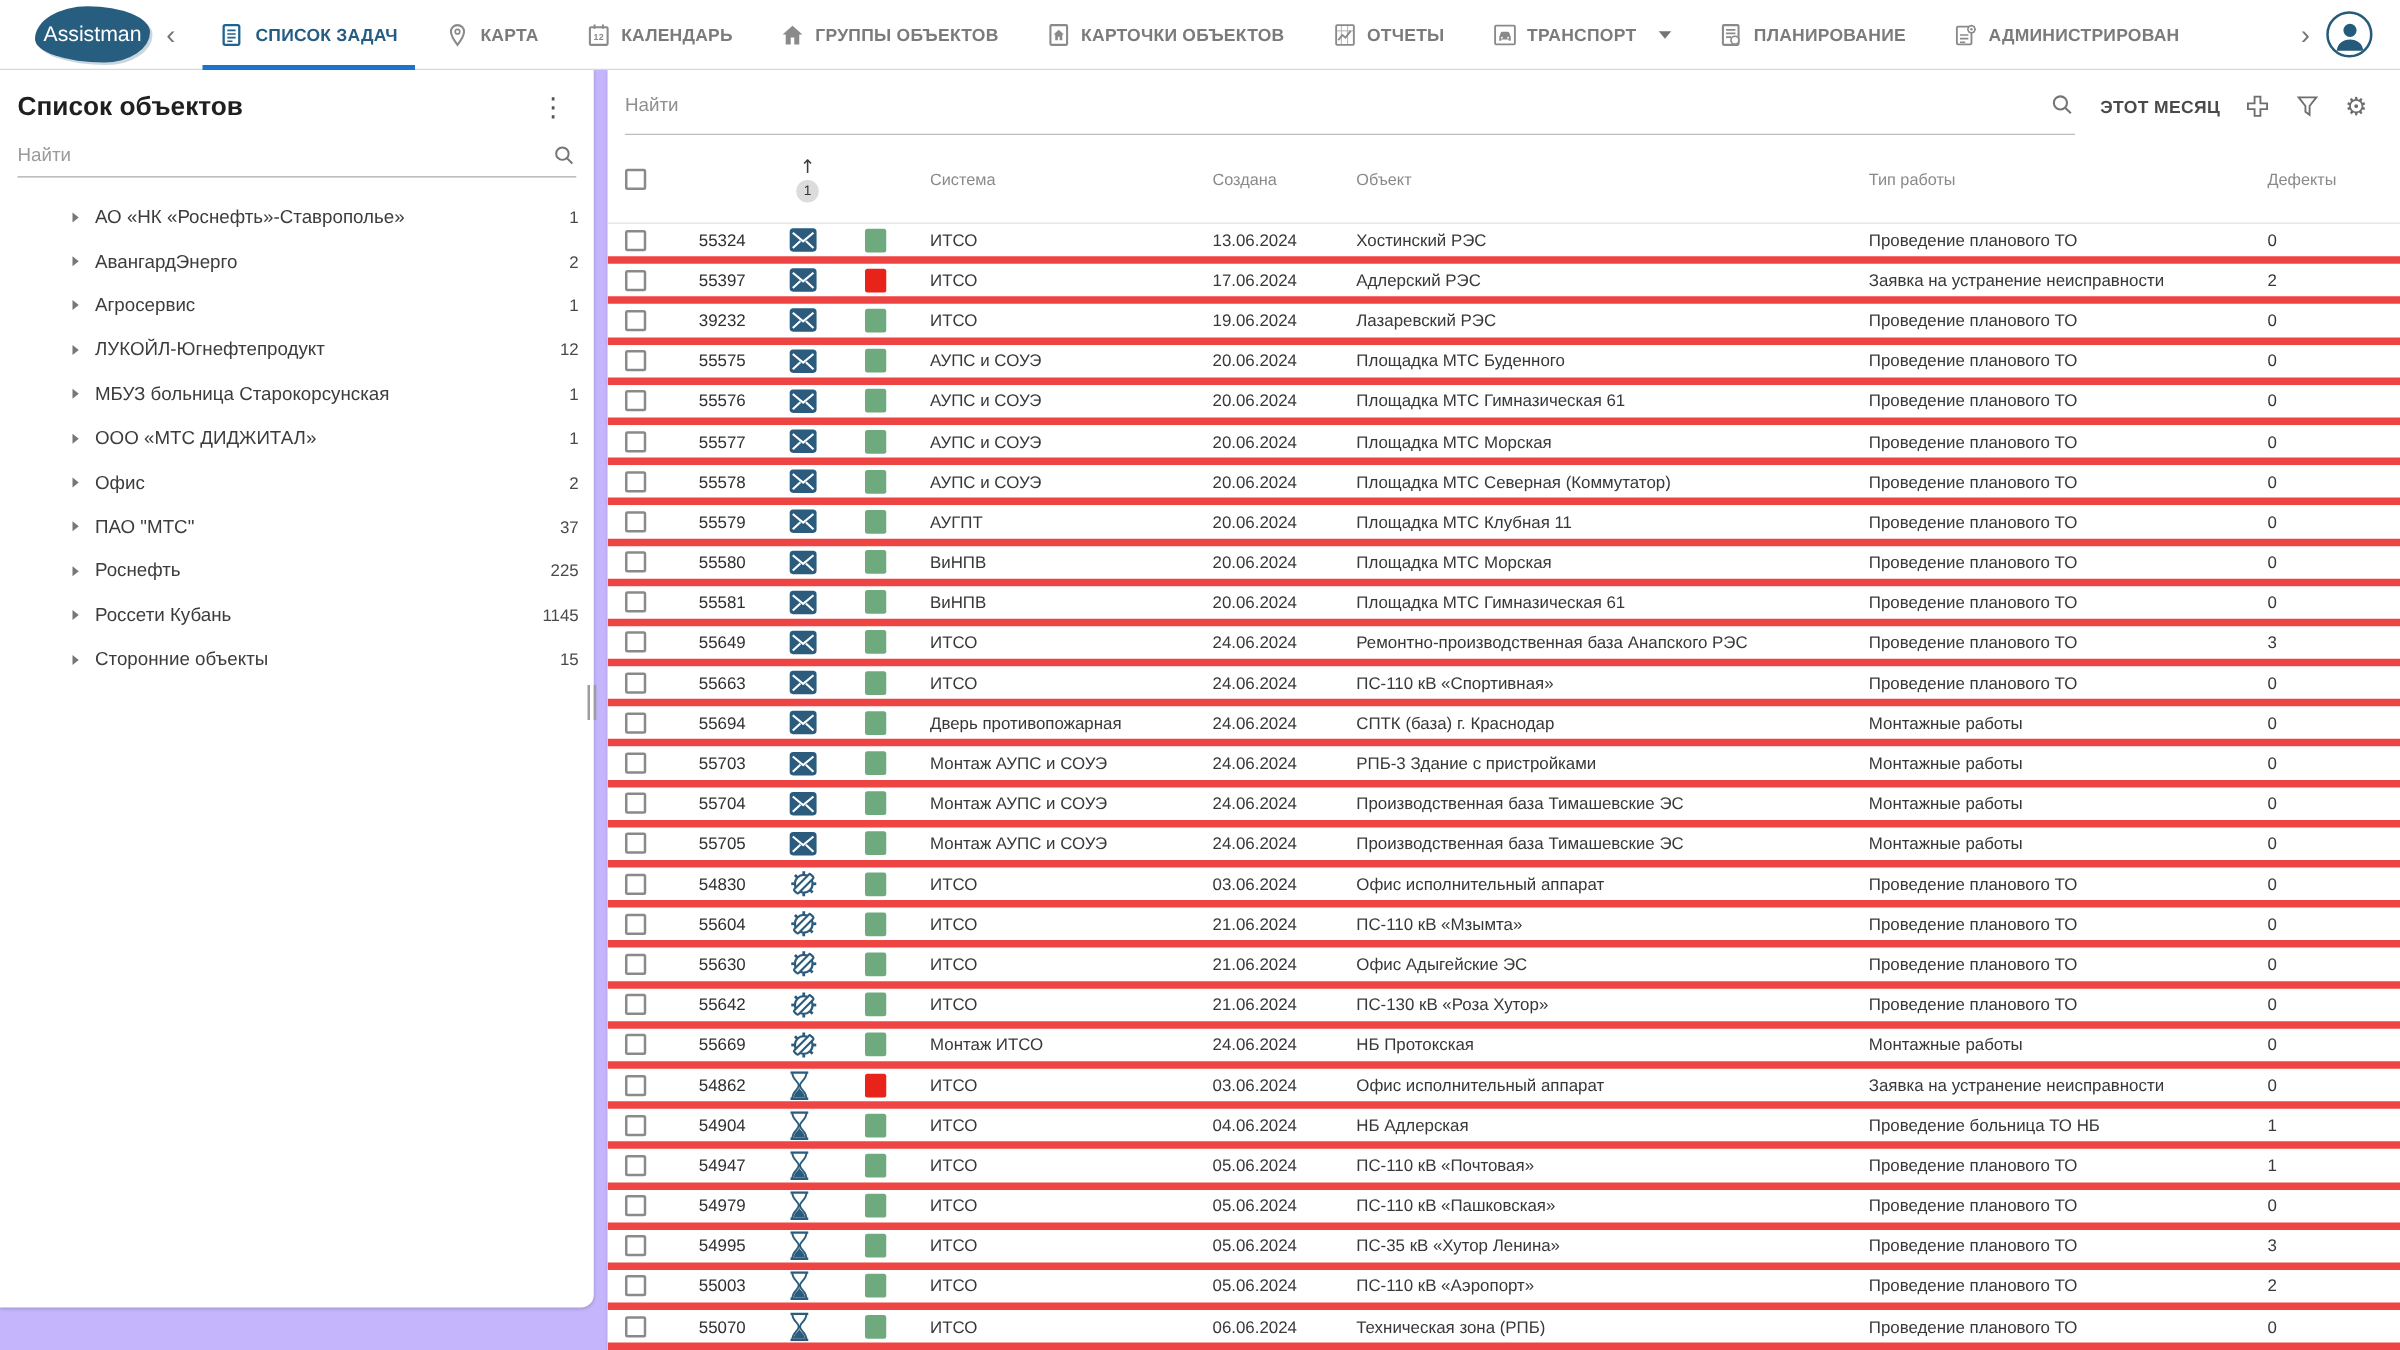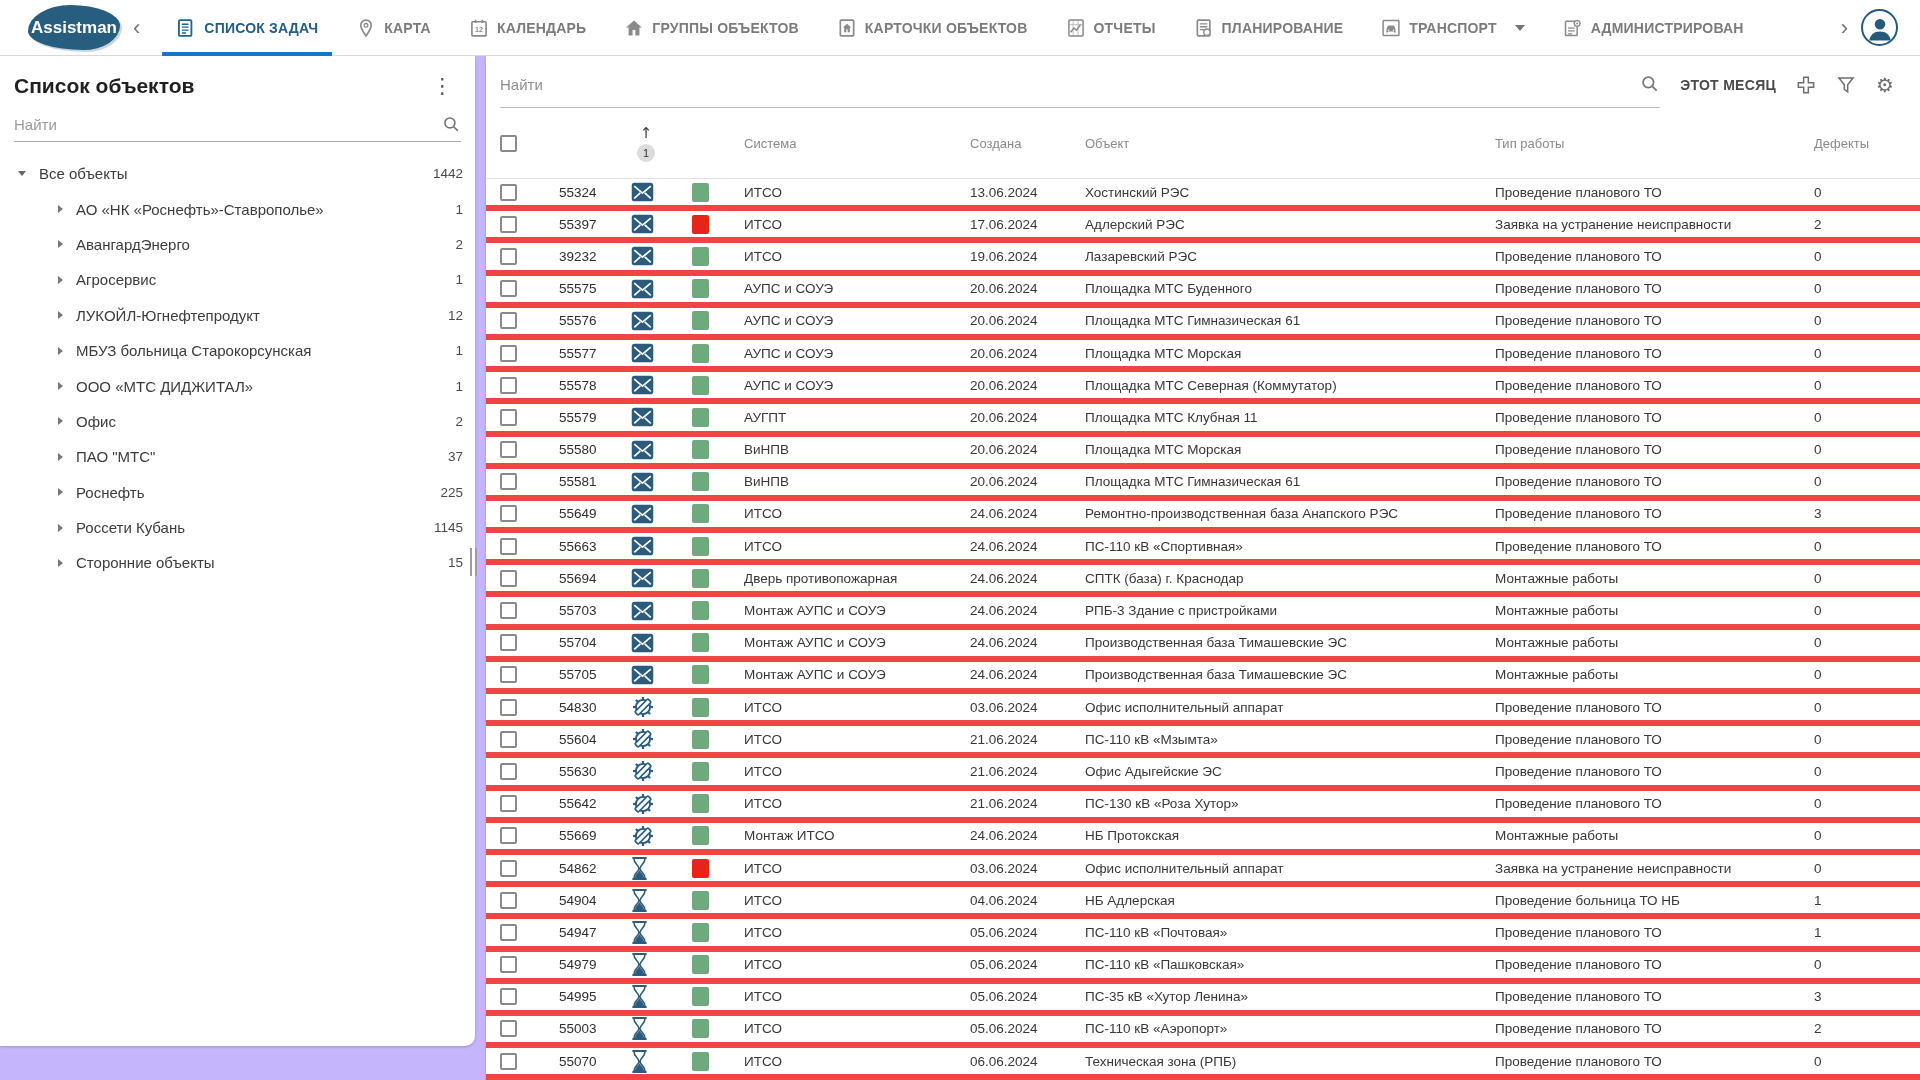--- a/index.html
+++ b/index.html
@@ -1,21 +1,21 @@
 <!DOCTYPE html>
 <html><head>
 <meta charset="utf-8">
 <style>
   *{margin:0;padding:0;box-sizing:border-box;}
   html,body{width:1920px;height:1080px;overflow:hidden;background:#e9e9e9;
     font-family:"Liberation Sans","DejaVu Sans",sans-serif;}
   
   .topbar{height:56px;background:#fff;border-bottom:1px solid #d8d8d8;display:flex;align-items:stretch;position:relative;z-index:5;}
   .logo{align-self:center;margin-left:28px;width:92px;height:45px;background:#275d7f;color:#fff;
-    display:flex;align-items:center;justify-content:center;font-weight:bold;font-size:17px;
+    display:flex;align-items:center;justify-content:center;font-weight:normal;font-size:17px;
     border-radius:46% 54% 40% 60% / 58% 46% 54% 42%;box-shadow:2px 2px 0 rgba(39,93,127,.25);}
   .nav-chevron{align-self:center;color:#757575;font-size:22px;padding:0 13px;cursor:pointer;line-height:1;}
   .tabs{display:flex;align-items:stretch;flex:1;margin-left:4px;}
   .tab{display:flex;align-items:center;gap:8px;padding:0 19px;position:relative;cursor:pointer;white-space:nowrap;
     color:#7b7b7b;font-weight:bold;font-size:14px;letter-spacing:.2px;}
   .tab .ticon{color:#8a8a8a;display:flex;}
   .tab.active{color:#235d84;}
   .tab.active .ticon{color:#1f6390;}
   .tab.active::after{content:"";position:absolute;left:5px;right:5px;bottom:-1px;height:4px;background:#1a74c9;}
   .dd-caret{width:0;height:0;border-left:5px solid transparent;border-right:5px solid transparent;border-top:6px solid #757575;margin-left:10px;}
@@ -137,38 +137,38 @@
             <rect x="3.5" y="2.5" width="17" height="19" rx="1" fill="none" stroke="currentColor" stroke-width="1.8"></rect>
             <path d="M3.5 8h17M8.5 2.5v19M14.5 2.5v19" stroke="currentColor" stroke-width=".9" opacity=".7"></path>
             <path d="M5.5 17l4-5 3 2.5 5-6.5" fill="none" stroke="currentColor" stroke-width="1.8"></path>
           </svg>
       </span>
       <span>ОТЧЕТЫ</span>
     </div>
     <div class="tab">
       <span class="ticon">
         <svg width="20" height="20" viewBox="0 0 24 24">
-            <rect x="4" y="2.5" width="15" height="19" rx="1" fill="none" stroke="currentColor" stroke-width="2"></rect>
-            <path d="M7 7h9M7 10.5h9M7 14h5" stroke="currentColor" stroke-width="1.6"></path>
-            <circle cx="15.5" cy="17" r="3.8" fill="#fff" stroke="currentColor" stroke-width="1.6"></circle>
-          </svg>
-      </span>
-      <span>ПЛАНИРОВАНИЕ</span>
-    </div>
-    <div class="tab">
-      <span class="ticon">
-        <svg width="20" height="20" viewBox="0 0 24 24">
             <rect x="2.5" y="3" width="19" height="18" rx="1" fill="none" stroke="currentColor" stroke-width="1.8"></rect>
             <path d="M6.5 14l1.4-4.2c.2-.6.7-.9 1.3-.9h5.6c.6 0 1.1.3 1.3.9L17.5 14v3.5h-1.8l-.4-1.3H8.7l-.4 1.3H6.5z" fill="currentColor"></path>
             <circle cx="9" cy="14.6" r=".9" fill="#fff"></circle>
             <circle cx="15" cy="14.6" r=".9" fill="#fff"></circle>
           </svg>
       </span>
       <span>ТРАНСПОРТ</span>
       <span class="dd-caret"></span>
+    </div>
+    <div class="tab">
+      <span class="ticon">
+        <svg width="20" height="20" viewBox="0 0 24 24">
+            <rect x="4" y="2.5" width="15" height="19" rx="1" fill="none" stroke="currentColor" stroke-width="2"></rect>
+            <path d="M7 7h9M7 10.5h9M7 14h5" stroke="currentColor" stroke-width="1.6"></path>
+            <circle cx="15.5" cy="17" r="3.8" fill="#fff" stroke="currentColor" stroke-width="1.6"></circle>
+          </svg>
+      </span>
+      <span>ПЛАНИРОВАНИЕ</span>
     </div>
     <div class="tab">
       <span class="ticon">
         <svg width="20" height="20" viewBox="0 0 24 24">
             <rect x="3" y="4" width="14" height="17" rx="1" fill="none" stroke="currentColor" stroke-width="1.8"></rect>
             <path d="M6 12h8M6 15.5h8M6 19h5" stroke="currentColor" stroke-width="1.5"></path>
             <circle cx="17" cy="6.5" r="3.4" fill="#fff" stroke="currentColor" stroke-width="1.5"></circle>
             <circle cx="17" cy="6.5" r="1.2" fill="currentColor"></circle>
             <path d="M17 2.2v1.4M17 9.4v1.4M12.7 6.5h1.4M19.9 6.5h1.4M14 3.5l1 1M20 9.5l-1-1M14 9.5l1-1M20 3.5l-1 1" stroke="currentColor" stroke-width="1.2"></path>
           </svg>
@@ -194,25 +194,20 @@
     </div>
     <div class="sb-search">
       <input type="text" placeholder="Найти" style="">
       <svg width="19" height="19" viewBox="0 0 24 24">
           <circle cx="10" cy="10" r="6.3" fill="none" stroke="#757575" stroke-width="2"></circle>
           <path d="M14.8 14.8L20 20" stroke="#757575" stroke-width="2"></path>
         </svg>
     </div>
     <ul class="tree">
 
-        <li class="tree-item lv-0 st-expanded">
-          <span class="caret"></span>
-          <span class="t-label">Все объекты</span>
-          <span class="t-count">1442</span>
-        </li>
 
         <li class="tree-item lv-1 st-collapsed">
           <span class="caret"></span>
           <span class="t-label">АО «НК «Роснефть»-Ставрополье»</span>
           <span class="t-count">1</span>
         </li>
 
         <li class="tree-item lv-1 st-collapsed">
           <span class="caret"></span>
           <span class="t-label">АвангардЭнерго</span>

